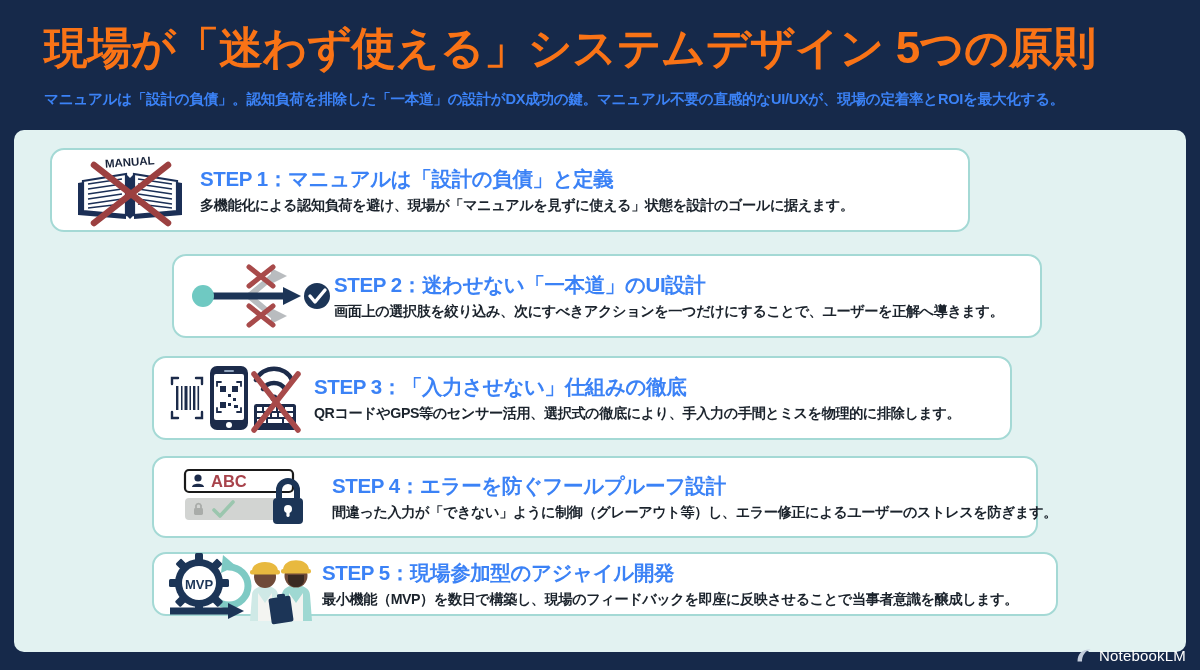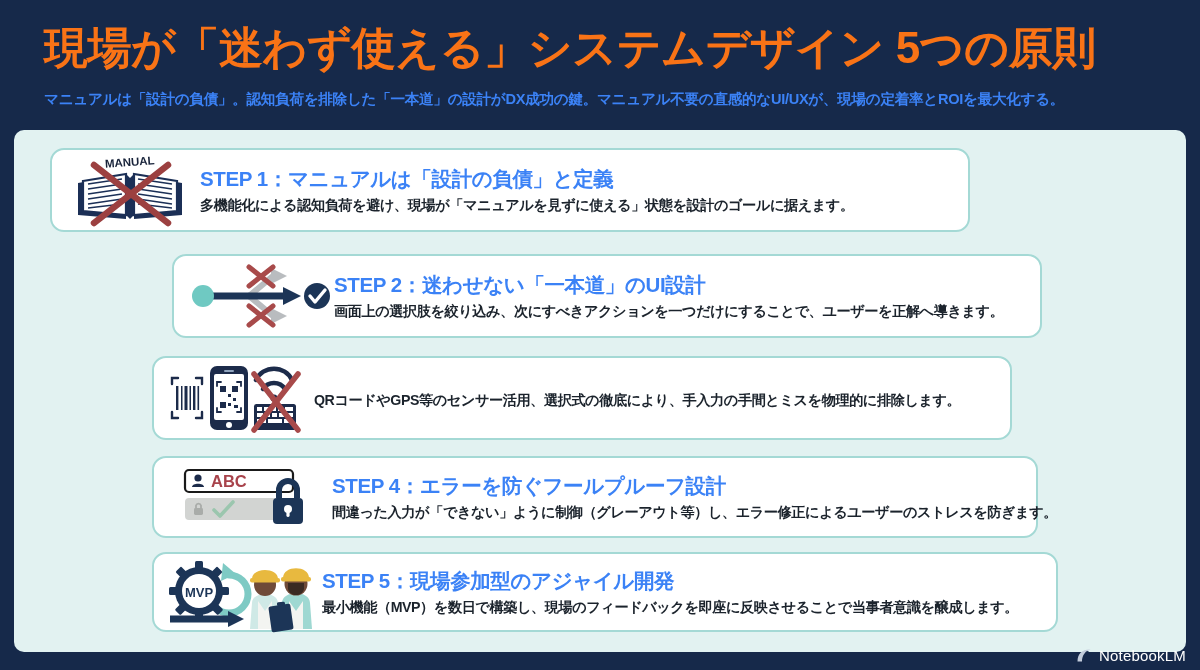--- a/index.html
+++ b/index.html
@@ -67,21 +67,21 @@
     margin-top:3px;
     font-size:14.2px; font-weight:700; color:#1b232c;
     letter-spacing:-0.45px; line-height:20px; white-space:nowrap;
   }
 
   
   #card-1 { left:50px;  top:148px; width:920px;  height:84px; padding:0 14px 0 8px; }
   #card-2 { left:172px; top:254px; width:870px;  height:84px; padding:0 14px 0 8px; }
   #card-3 { left:152px; top:356px; width:860px;  height:84px; padding:0 14px 0 10px; }
   #card-4 { left:152px; top:456px; width:886px;  height:82px; padding:0 14px 0 20px; }
-  #card-5 { left:152px; top:552px; width:906px;  height:80px; padding:0 14px 0 8px; }
+  #card-5 { left:152px; top:552px; width:906px;  height:64px; padding:0 14px 0 8px; }
 
   #card-1 .card-icon { width:140px; }
   #card-2 .card-icon { width:152px; }
   #card-3 .card-icon { width:150px; }
   #card-4 .card-icon { width:158px; }
   #card-5 .card-icon { width:160px; }
 
   
   .watermark {
     position:absolute; right:14px; bottom:6px;
@@ -247,20 +247,21 @@
           <rect x="116" y="59" width="9" height="4"></rect>
         </g>
 
         <g stroke="#a84a4a" stroke-width="5.5" stroke-linecap="round">
           <line x1="86" y1="14" x2="130" y2="70"></line>
           <line x1="130" y1="14" x2="86" y2="70"></line>
         </g>
       </svg>
     </div>
     <div class="card-text">
+      <div class="step-head">STEP 3：「入力させない」仕組みの徹底</div>
       <div class="step-desc">QRコードやGPS等のセンサー活用、選択式の徹底により、手入力の手間とミスを物理的に排除します。</div>
     </div>
   </div>
 
   <div class="card" id="card-4">
     <div class="card-icon">
       <svg width="140" height="62" viewBox="0 0 140 62">
 
         <rect x="2" y="4" width="108" height="22" rx="4" fill="#ffffff" stroke="#1a1a1a" stroke-width="2.2"></rect>
 

